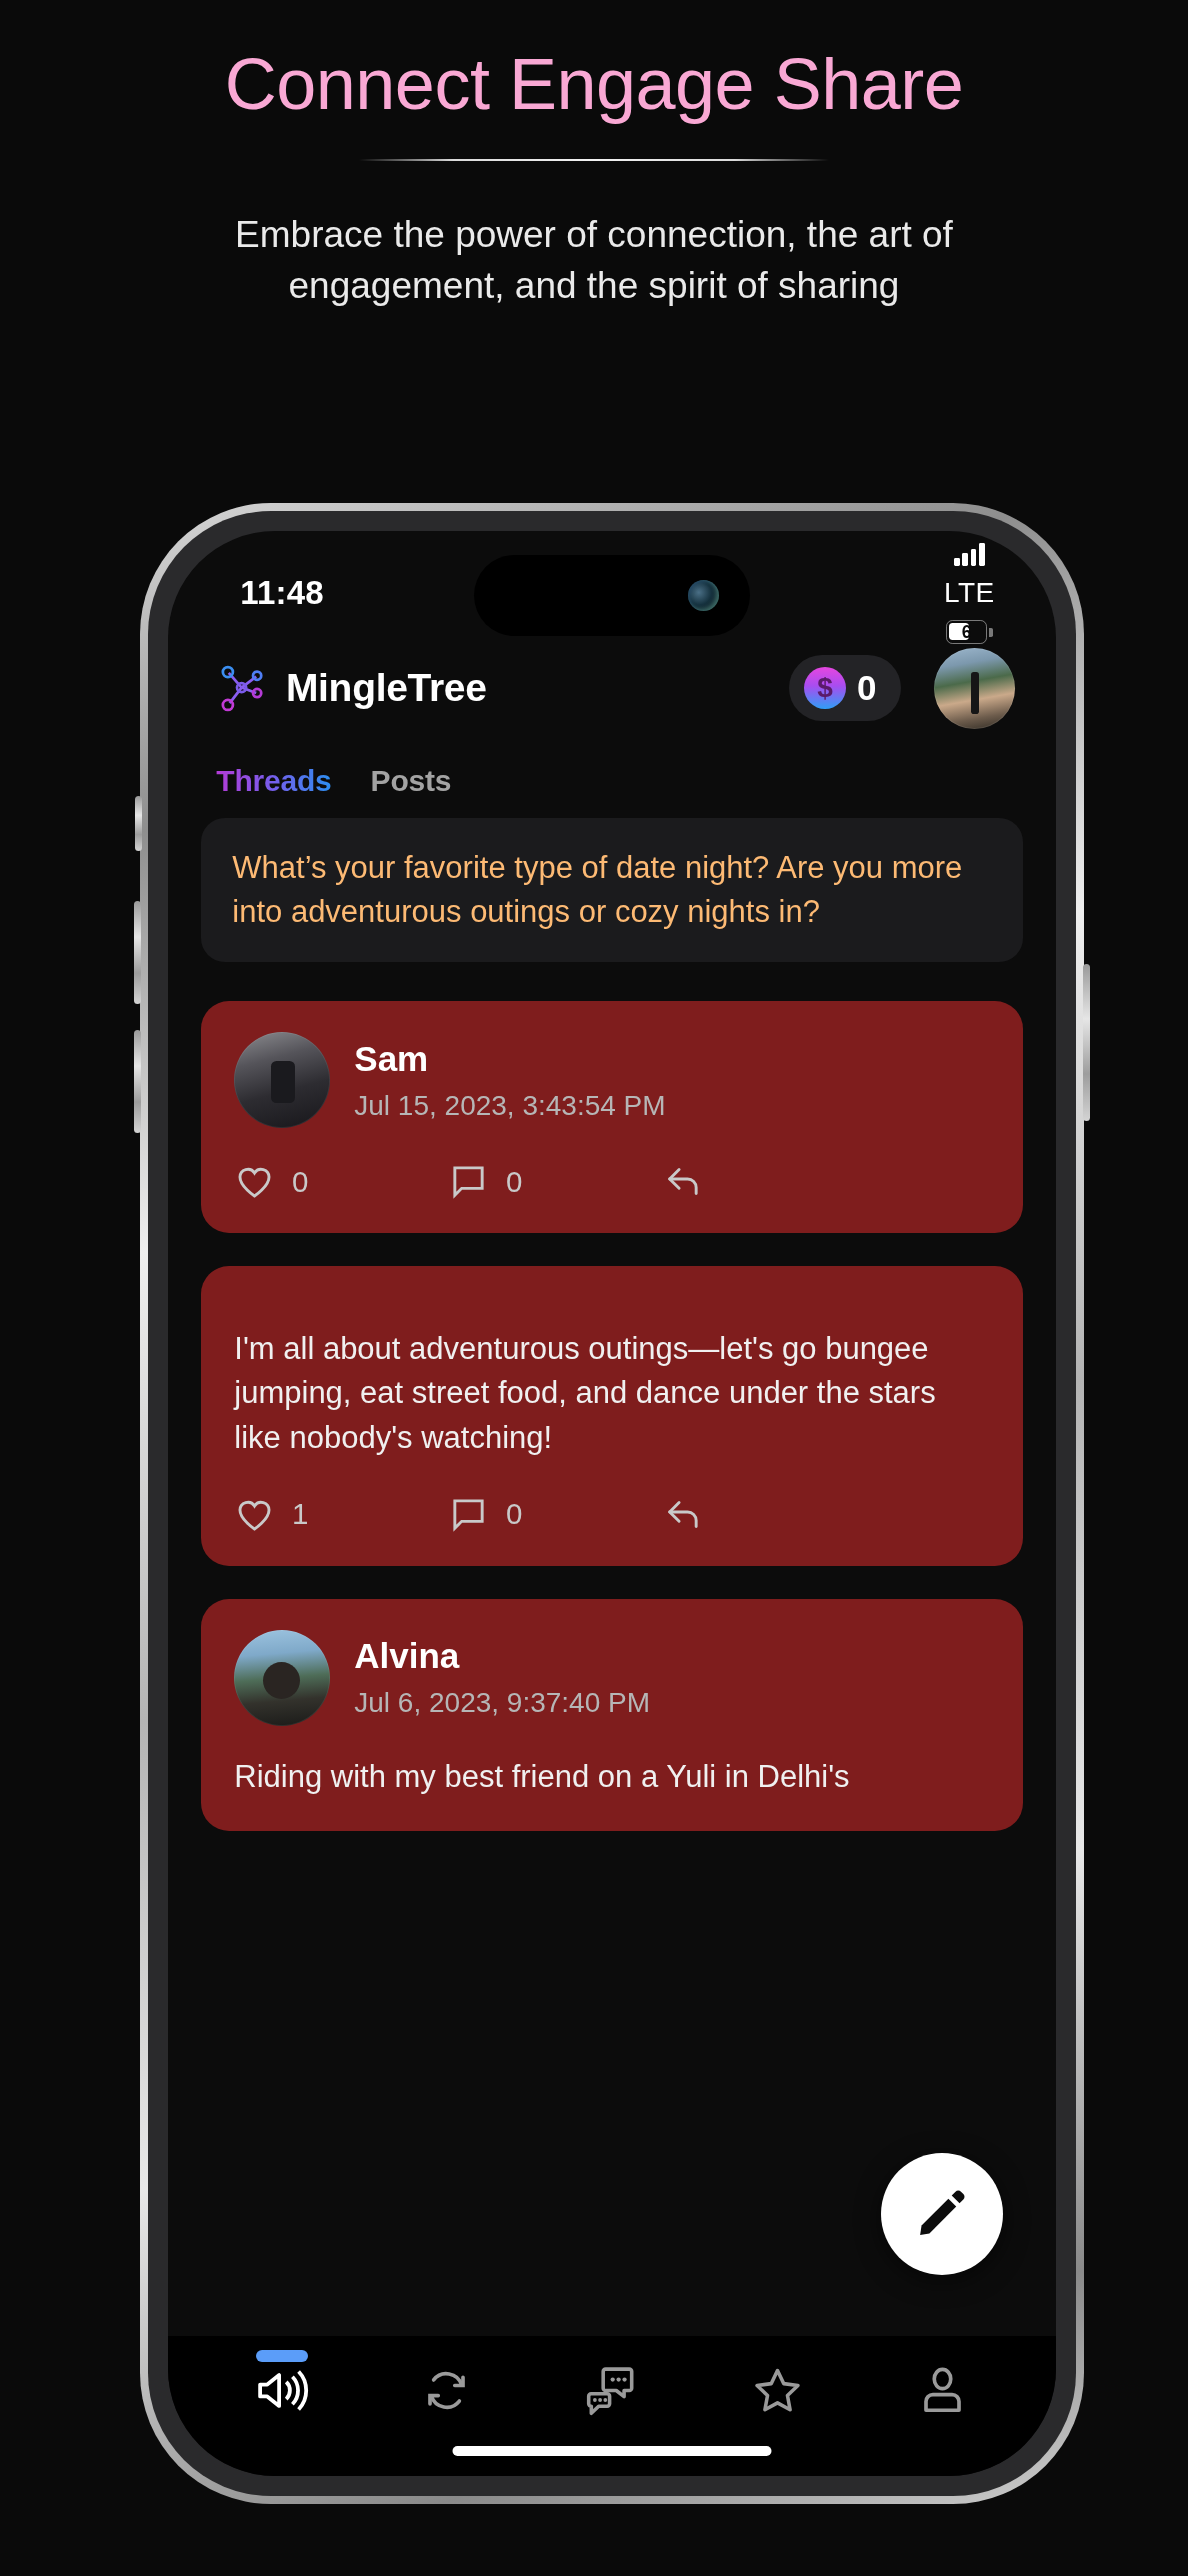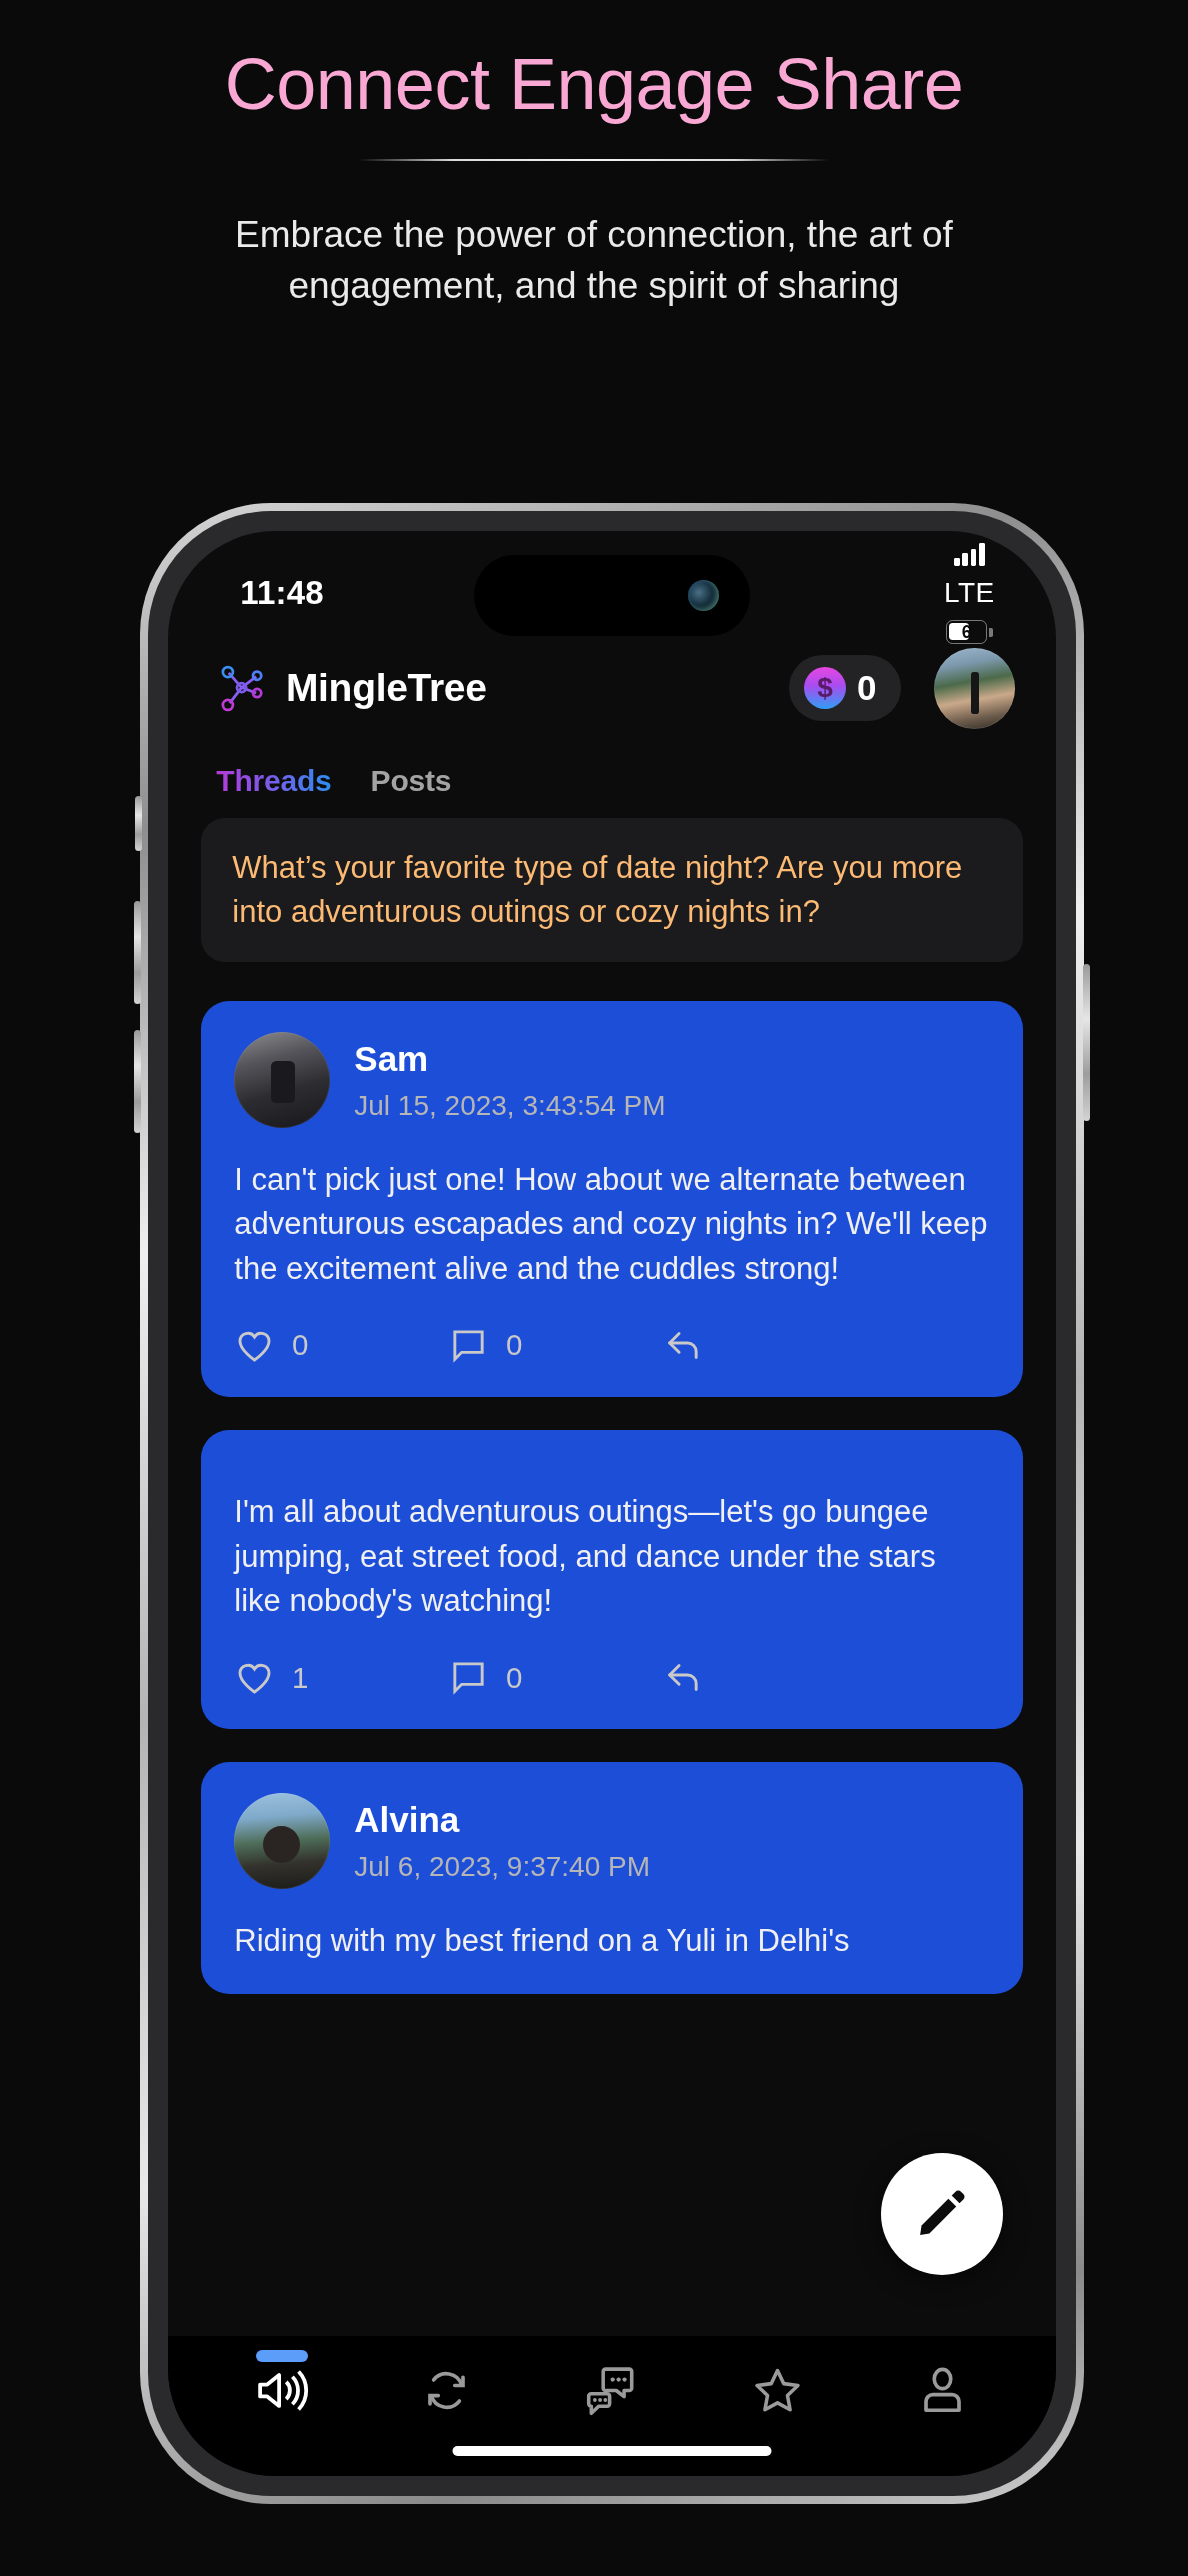--- a/index.html
+++ b/index.html
@@ -139,21 +139,21 @@
     -webkit-background-clip: text; background-clip: text; color: transparent;
   }
   .tab-idle { color: #a3a3a3; }
 
   
   .feed {
     position: absolute; top: 287px; left: 0; right: 0; bottom: 140px;
     padding: 0 33px; overflow: hidden;
   }
   .card {
-    background: #1d4ed8; border-radius: 28px; margin-bottom: 33px; padding: 31px 33px;
+    background: #7f1d1d; border-radius: 28px; margin-bottom: 33px; padding: 31px 33px;
   }
   .question-card { background: #1b1b1d; padding: 28px 31px; border-radius: 24px; margin-bottom: 39px; }
   .question-text { color: #fdba74; font-size: 31px; line-height: 1.42; }
 
   .post-head { display: flex; align-items: center; gap: 24px; }
   .pa {
     width: 96px; height: 96px; border-radius: 50%; flex: 0 0 auto;
     box-shadow: inset 0 0 0 0.9px rgba(255,255,255,0.08); position: relative; overflow: hidden;
   }
   .pa-sam { background: linear-gradient(165deg,#8e8e92 0%, #55545a 30%, #2d2c31 60%, #17161a 100%); }
@@ -280,21 +280,20 @@
           </div>
 
           <div class="card">
             <div class="post-head">
               <span class="pa pa-sam"></span>
               <span class="post-meta">
                 <span class="post-author">Sam</span>
                 <span class="post-time">Jul 15, 2023, 3:43:54 PM</span>
               </span>
             </div>
-            <div class="post-body">I can't pick just one! How about we alternate between adventurous escapades and cozy nights in? We'll keep the excitement alive and the cuddles strong!</div>
             <div class="actions">
               <span class="act">
                 <svg class="ico" viewBox="0 0 24 24" fill="none" stroke="#c9c9c9" stroke-width="1.7">
                     <path d="M12 20.5S3.5 14.9 3.5 9.4A4.6 4.6 0 0 1 12 7a4.6 4.6 0 0 1 8.5 2.4c0 5.5-8.5 11.1-8.5 11.1z"></path>
                   </svg>
                 <span class="act-count">0</span>
               </span>
               <span class="act">
                 <svg class="ico" viewBox="0 0 24 24" fill="none" stroke="#c9c9c9" stroke-width="1.7">
                     <path d="M4 4h16v12H8l-4 4z"></path>

